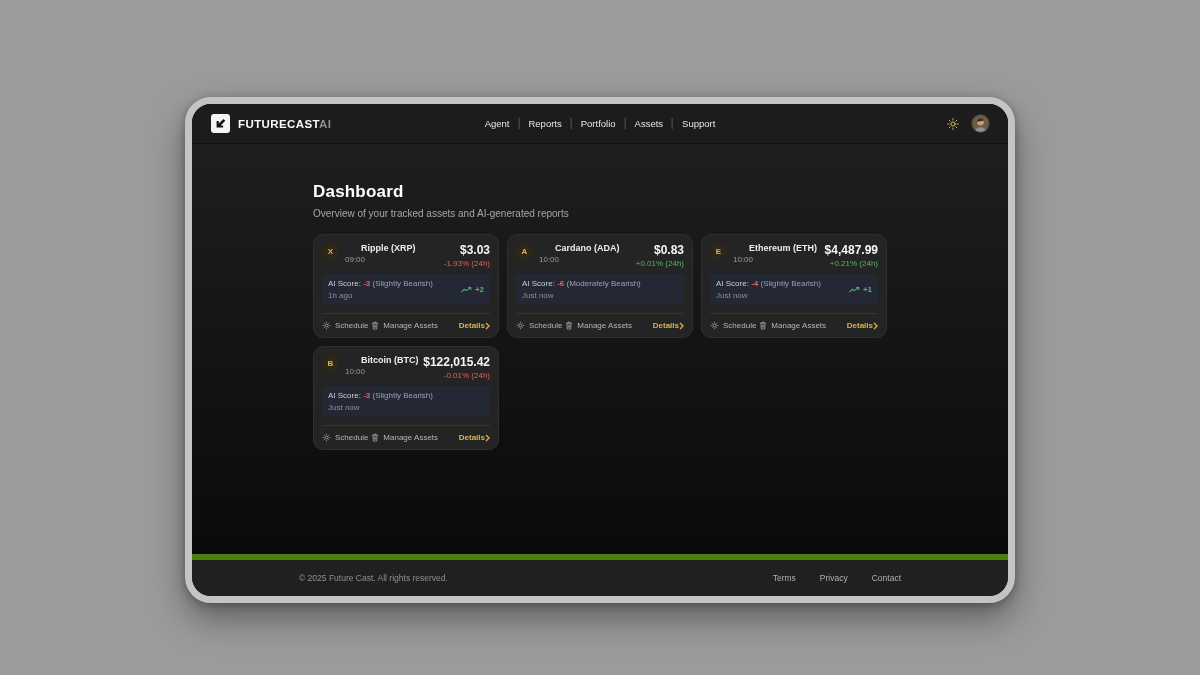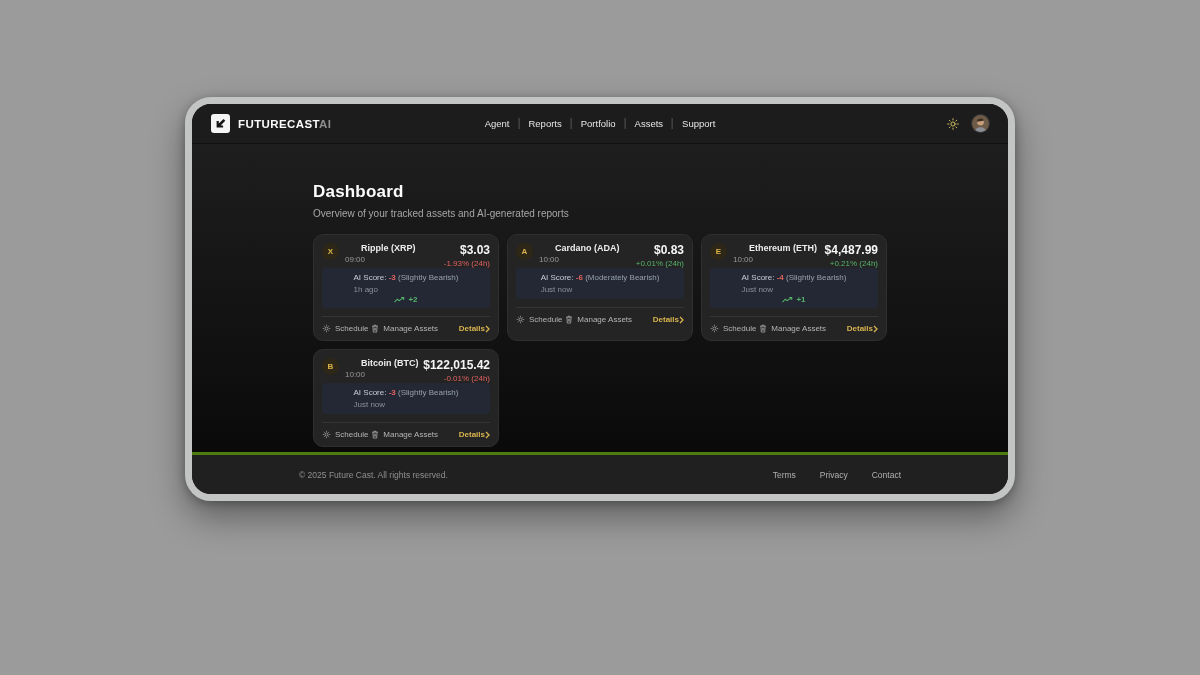--- a/index.html
+++ b/index.html
@@ -5,21 +5,21 @@
   * { margin:0; padding:0; box-sizing:border-box; }
   html,body { width:1200px; height:675px; overflow:hidden; }
   body {
     background:#9a9b9a;
     font-family:"Liberation Sans","DejaVu Sans",sans-serif;
     position:relative;
   }
 
   
   .window {
-    position:absolute; left:185px; top:97px; width:830px; height:404px;
+    position:absolute; left:185px; top:97px; width:830px; height:506px;
     border-radius:26px; border:7px solid #c3c5c4; background:#161616;
     box-shadow:0 16px 34px rgba(0,0,0,.38), 0 2px 10px rgba(0,0,0,.28);
     display:flex; flex-direction:column; overflow:hidden;
   }
 
   
   .topbar {
     height:40px; flex:0 0 40px; background:#1c1c1c;
     border-bottom:1px solid #101010;
     display:flex; align-items:center; padding:0 19px; position:relative;
@@ -75,22 +75,22 @@
   .asset-meta { margin-left:6px; }
   .asset-name { font-size:9px; font-weight:bold; color:#ededed;padding-left:16px; }
   .asset-time { font-size:8px; color:#9a9a9a; margin-top:2px; }
   .price-col { margin-left:auto; text-align:right; }
   .asset-price { font-size:12px; font-weight:bold; color:#f6f6f6; }
   .asset-change { font-size:8px; margin-top:2px; }
   .asset-change[data-dir="down"] { color:#e06060; }
   .asset-change[data-dir="up"] { color:#57b46a; }
 
   .ai-box {
-    background:#232834; border-radius:4px; padding:4px 6px;
-    display:flex; align-items:center; justify-content:space-between; min-height:26px;flex-direction:column;
+    margin-top:6px; background:#232834; border-radius:4px; padding:4px 6px;
+    display:flex; align-items:center; justify-content:space-between; min-height:26px;
   }
   .ai-lines { line-height:1.45; }
   .ai-line1 { font-size:8px; color:#c9ced6; }
   .ai-score { color:#e0645f; font-weight:bold; }
   .ai-sentiment { color:#98a0ab; }
   .ai-updated { font-size:8px; color:#8b9099; }
   .trend-badge { display:flex; align-items:center; gap:3px; font-size:8px; color:#57b46a; font-weight:bold; }
 
   .card-divider { height:1px; background:#353535; margin-top:8px; }
 
@@ -99,21 +99,21 @@
     display:flex; align-items:center; gap:4px; font-size:8px; color:#b5b5b5;
     cursor:pointer; margin-right:3px; white-space:nowrap;
   }
   .details-btn {
     margin-left:auto; margin-right:0; display:flex; align-items:center; 
     font-size:8px; font-weight:bold; color:#d8b44e; cursor:pointer;
   }
 
   
   .footer {
-    flex:0 0 42px; background:#202020; border-top:3px solid #4d7c0f;
+    flex:0 0 42px; background:#202020; border-top:6px solid #4d7c0f;
     display:flex; align-items:center;
   }
   .footer-inner { width:602px; margin:0 auto; display:flex; align-items:center; }
   .copyright { font-size:8.5px; color:#909090; }
   .footer-links { margin-left:auto; display:flex; gap:24px; }
   .footer-link { font-size:8.5px; color:#b0b0b0; cursor:pointer; }
 
   svg { display:block; }
 </style>
 </head>

